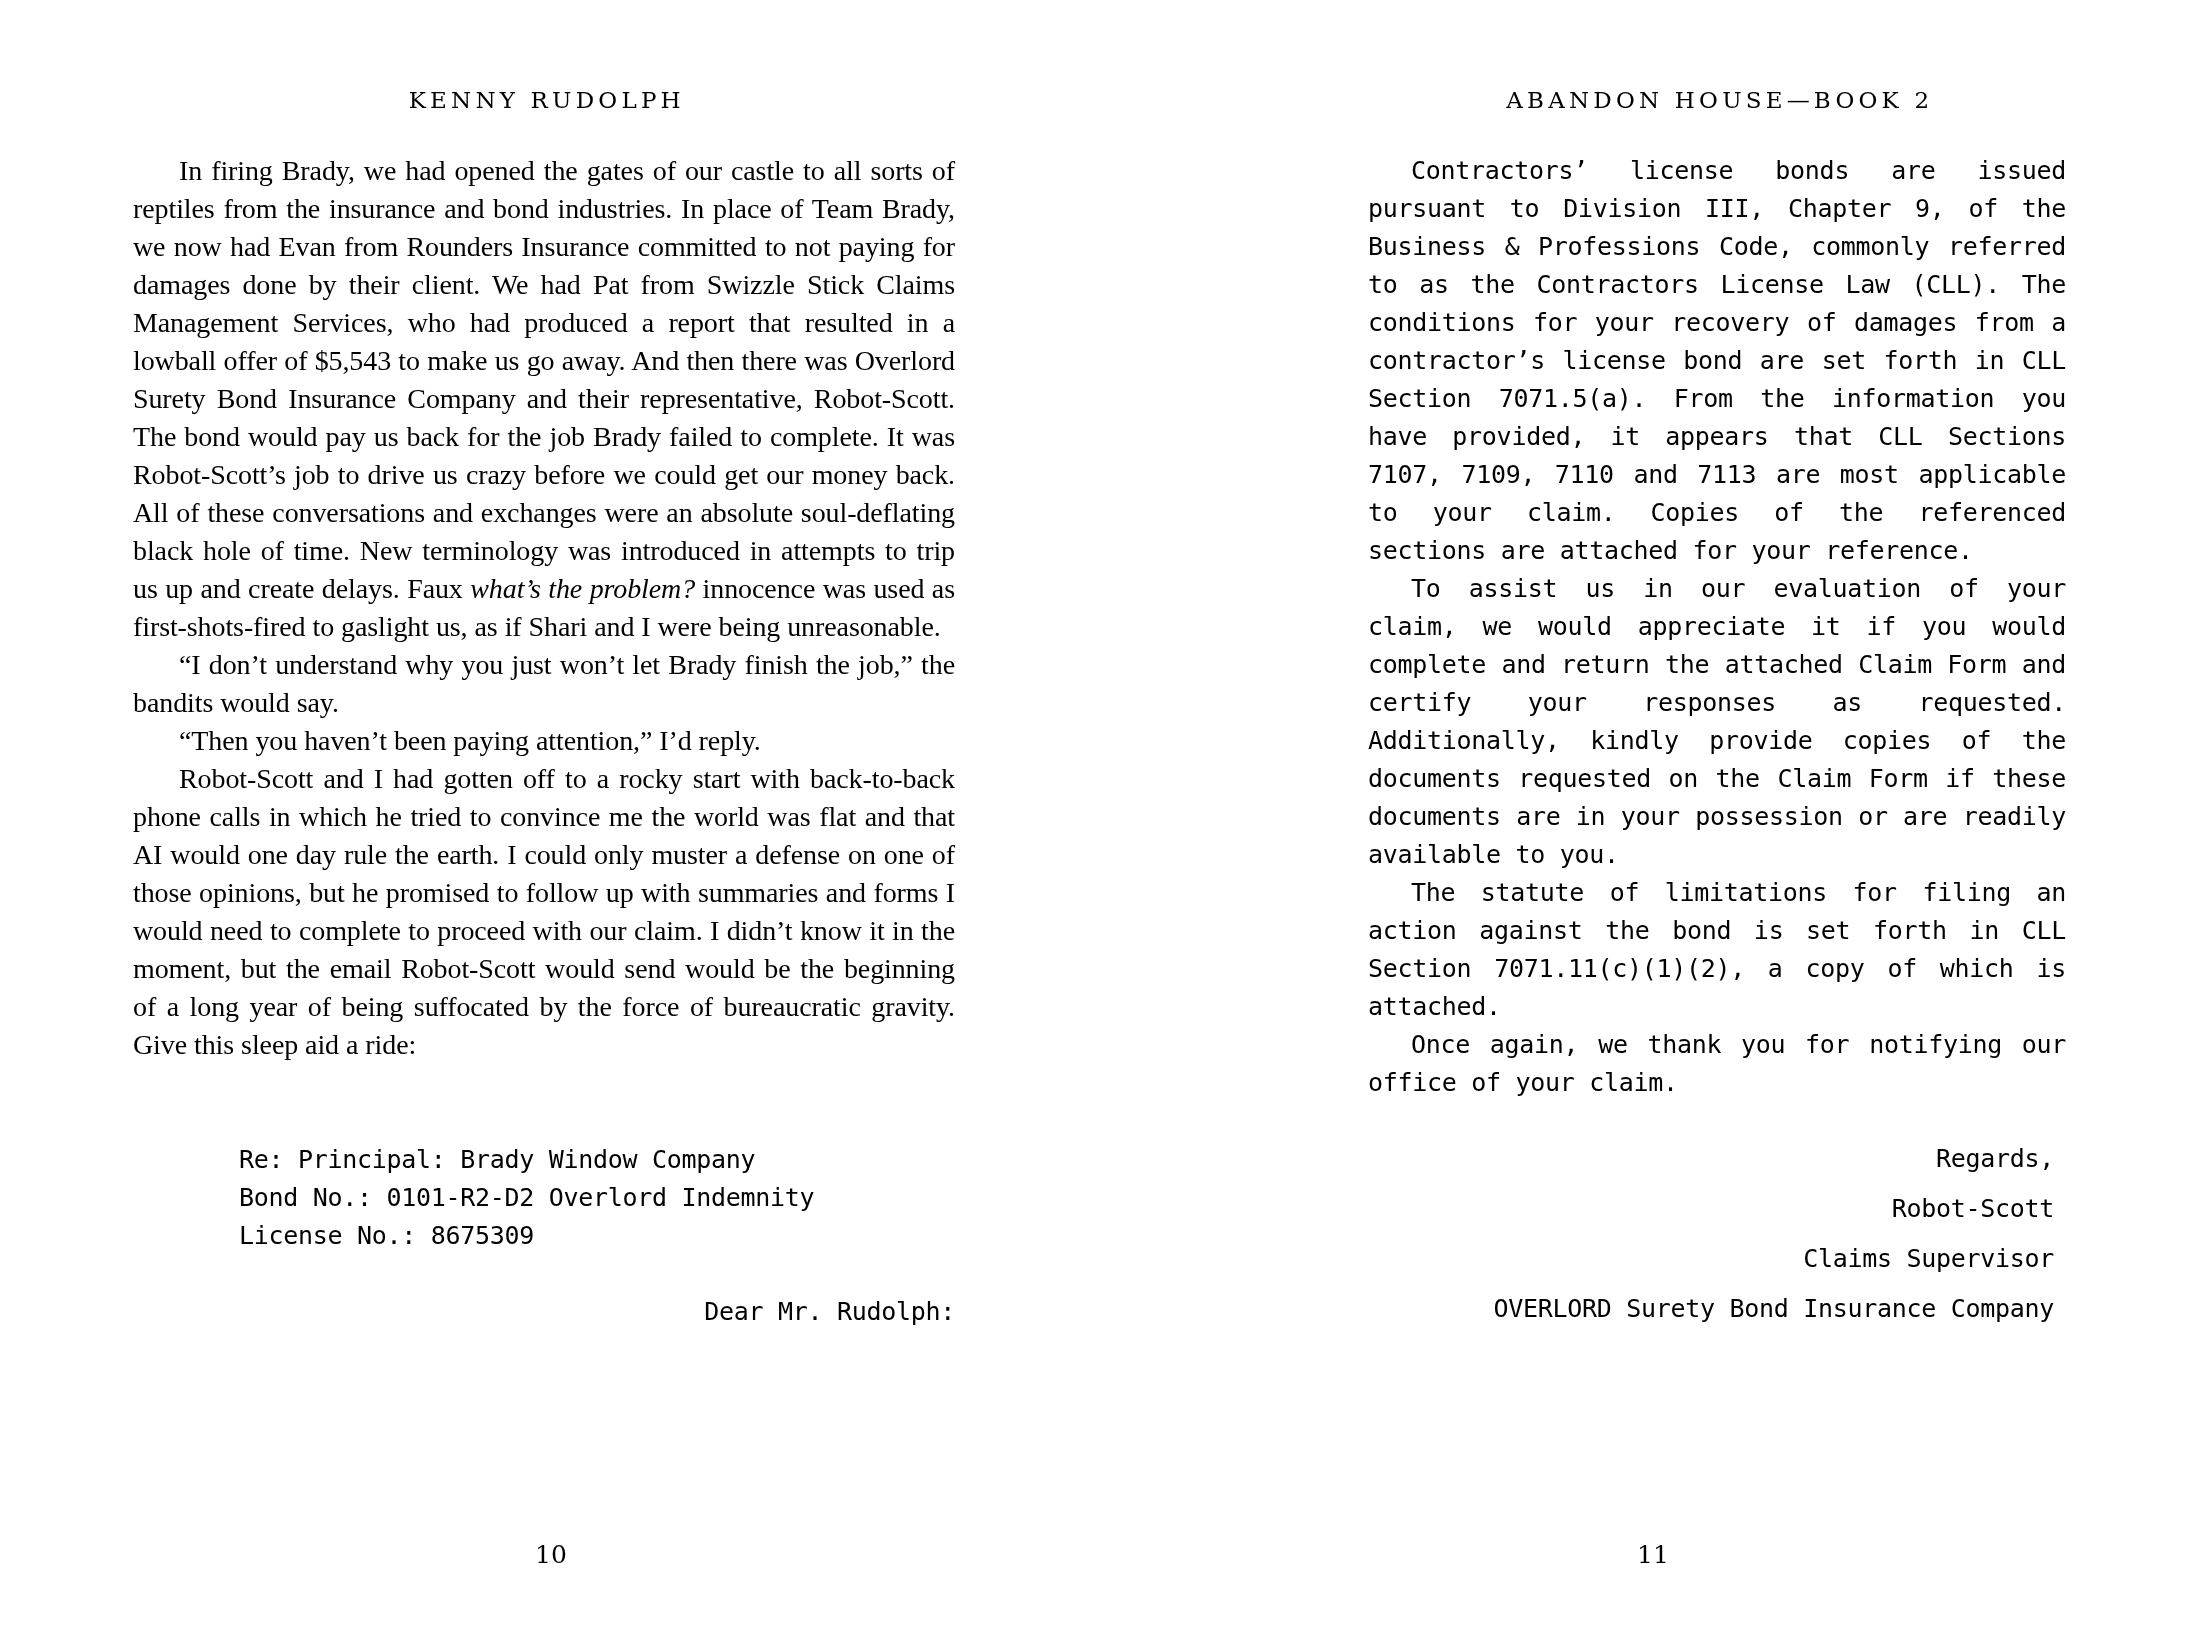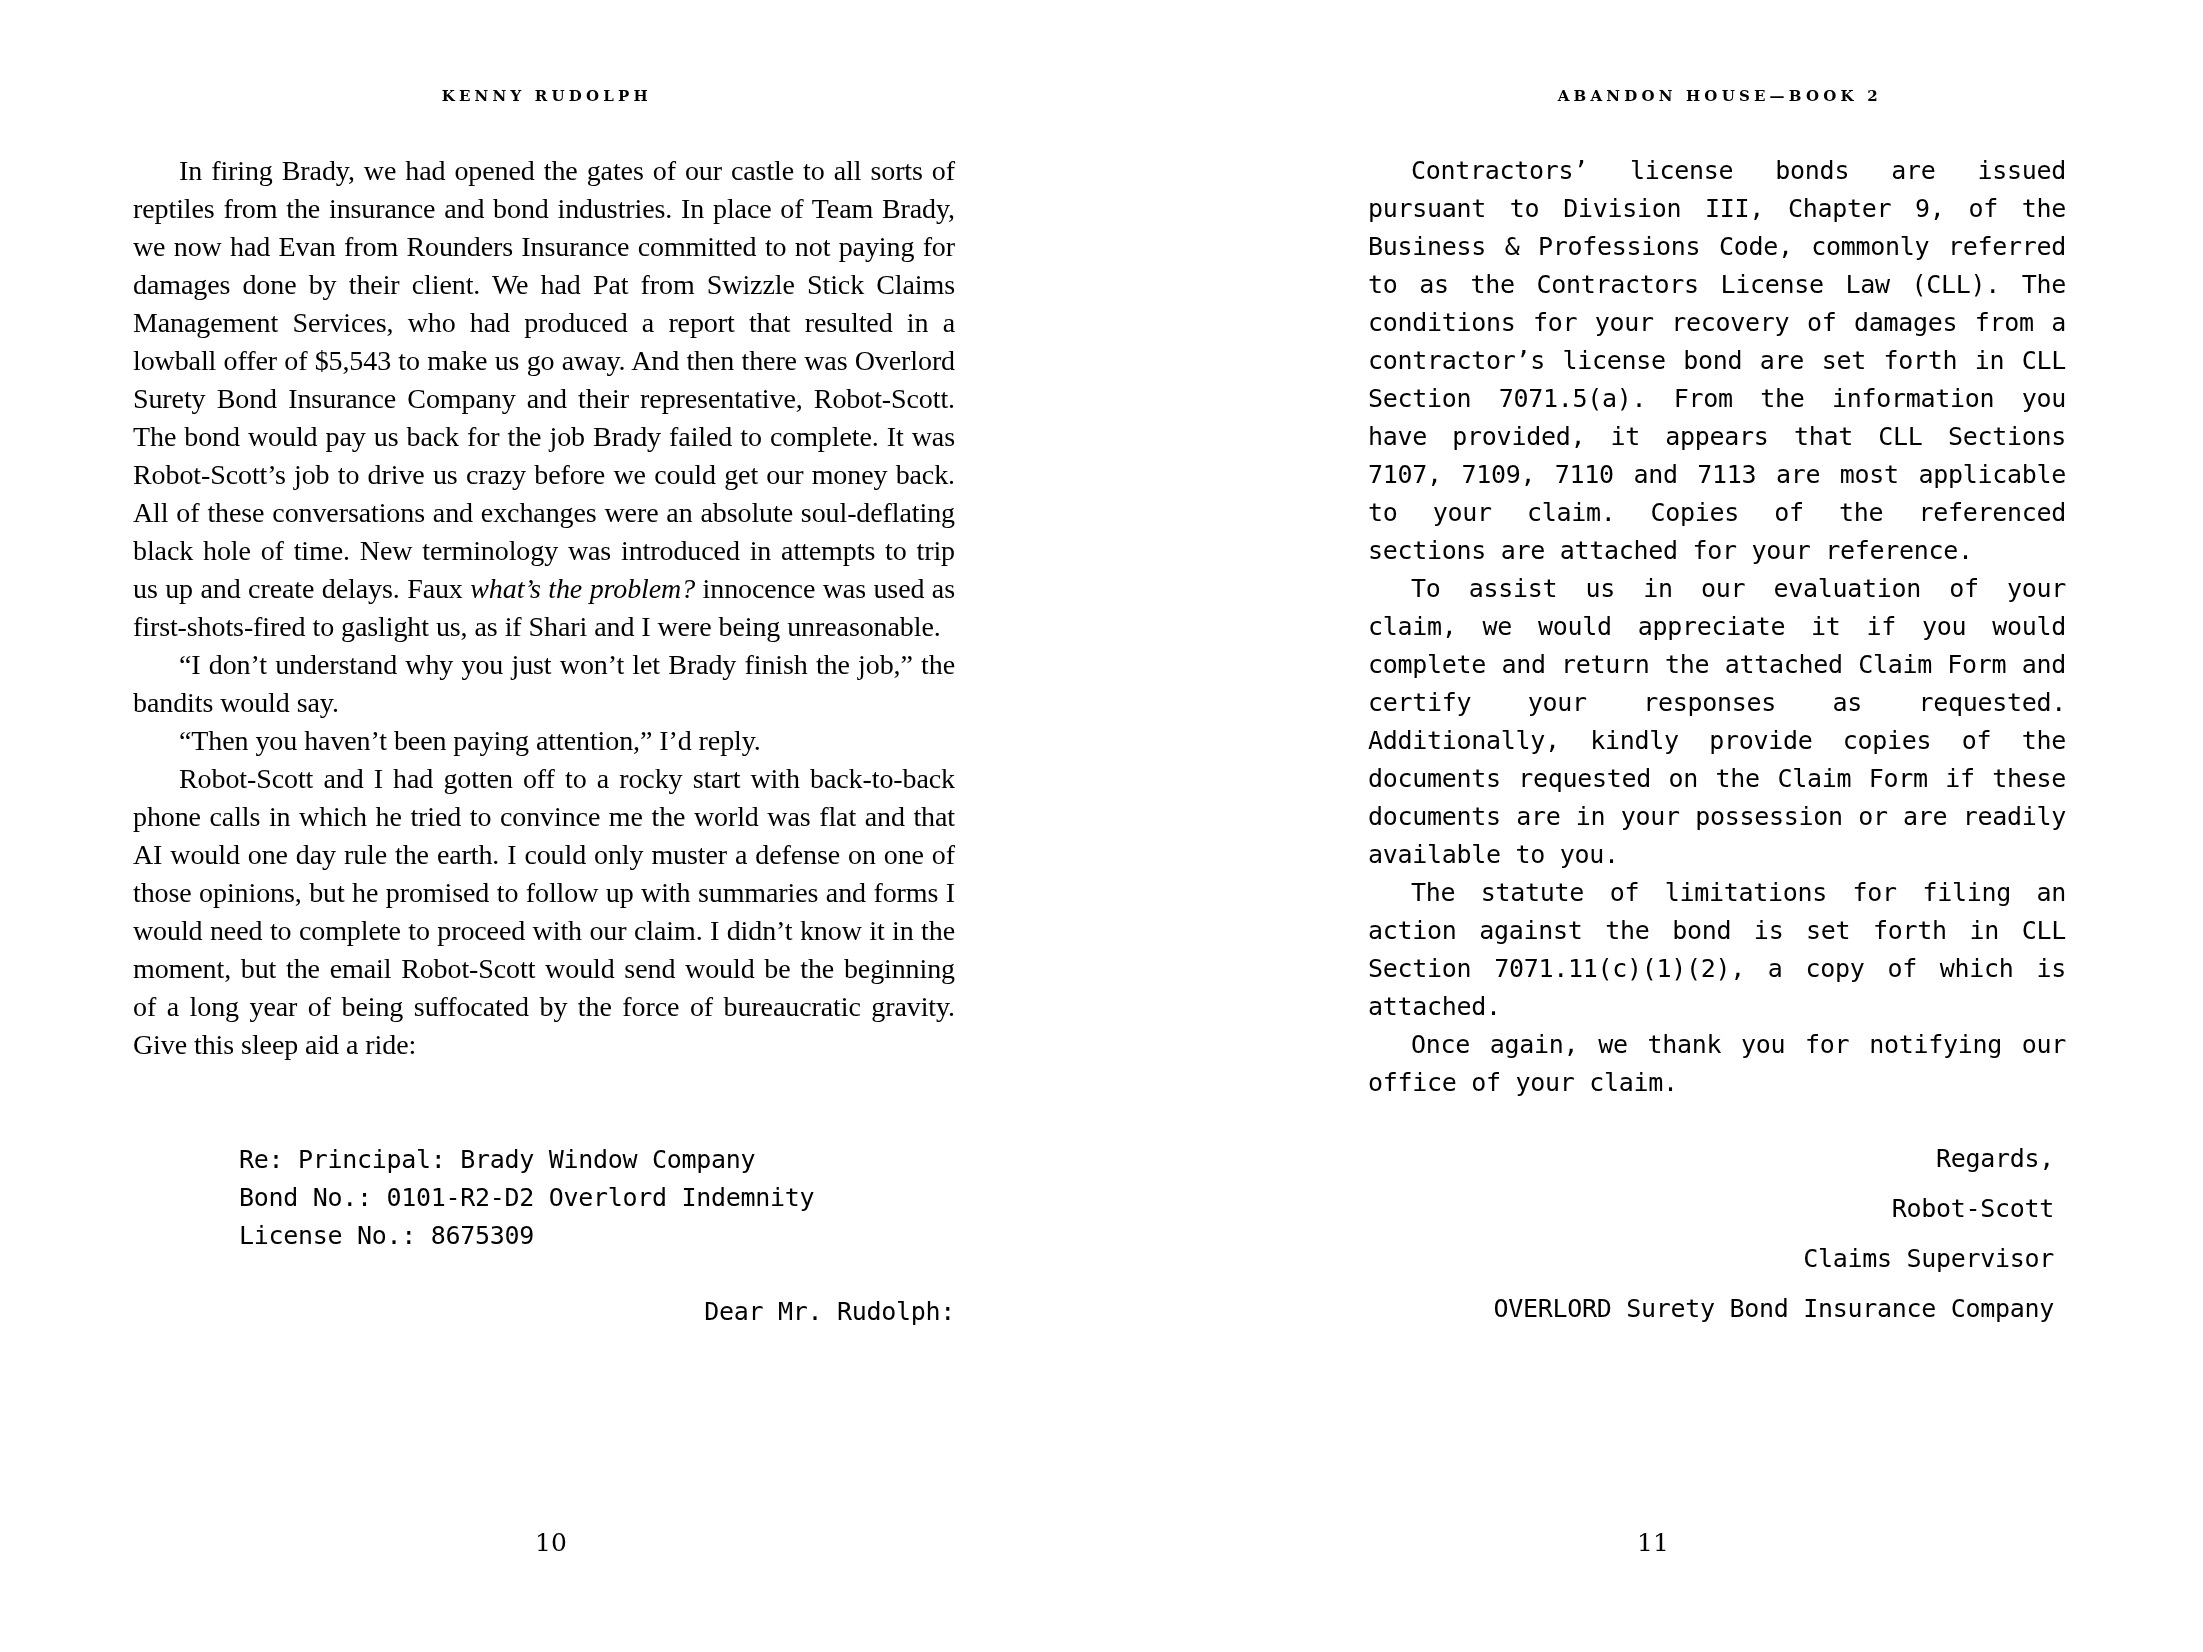--- a/index.html
+++ b/index.html
@@ -28,35 +28,35 @@
     position: relative;
     box-sizing: border-box;
   }
 
   .page-verso { padding: 0 147px 0 133px; }
   .page-recto { padding: 0 138px 0 266px; }
 
   
   .running-head {
     font-family: "DejaVu Serif", serif;
-    font-size: 15px;
+    font-size: 23px;
     letter-spacing: 4.2px;
     text-align: center;
     padding-top: 87px;
     height: 27.5px;
     white-space: nowrap;
-    font-weight: 700;
+    font-weight: 400;
   }
   .page-verso .running-head { text-indent: 5.5px; }
   .page-recto .running-head { text-indent: 5.5px; }
 
   
   .folio {
     position: absolute;
-    bottom: 96px;
+    bottom: 84px;
     width: 100%;
     left: 0;
     text-align: center;
     font-family: "DejaVu Serif", serif;
     font-size: 25px;
   }
   .page-verso .folio { padding-right: 13.8px; }
   .page-recto .folio { padding-right: 9.2px; }
 
   

